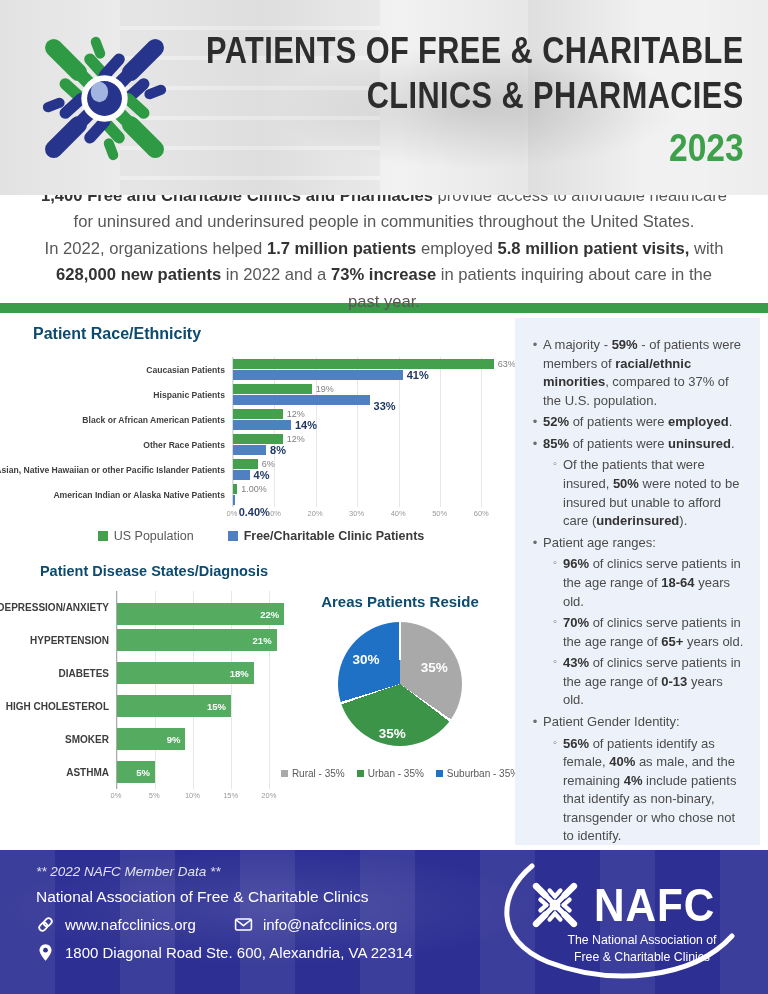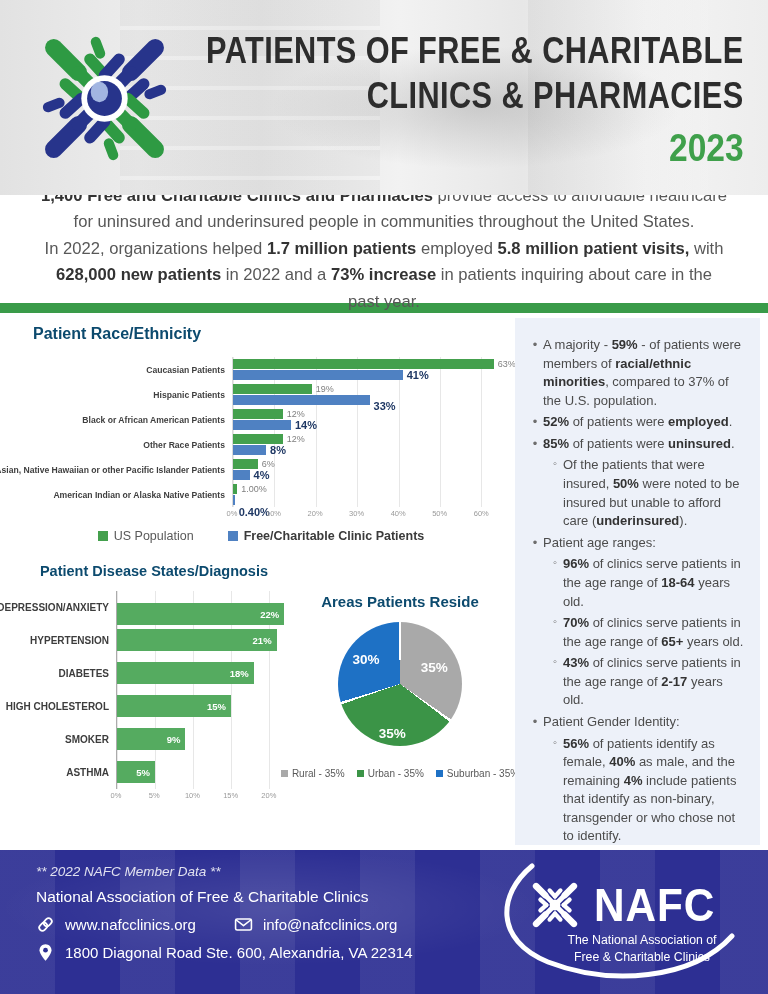--- a/index.html
+++ b/index.html
@@ -298,21 +298,21 @@
         <div class="bullet l2">
           <span class="marker">◦</span>
           <span class="btext"><span class="b">96%</span><span> of clinics serve patients in the age range of </span><span class="b">18-64</span><span> years old.</span></span>
         </div>
         <div class="bullet l2">
           <span class="marker">◦</span>
           <span class="btext"><span class="b">70%</span><span> of clinics serve patients in the age range of </span><span class="b">65+</span><span> years old.</span></span>
         </div>
         <div class="bullet l2">
           <span class="marker">◦</span>
-          <span class="btext"><span class="b">43%</span><span> of clinics serve patients in the age range of </span><span class="b">2-17</span><span> years old.</span></span>
+          <span class="btext"><span class="b">43%</span><span> of clinics serve patients in the age range of </span><span class="b">0-13</span><span> years old.</span></span>
         </div>
         <div class="bullet l1">
           <span class="marker">•</span>
           <span class="btext"><span>Patient Gender Identity:</span></span>
         </div>
         <div class="bullet l2">
           <span class="marker">◦</span>
           <span class="btext"><span class="b">56%</span><span> of patients identify as female, </span><span class="b">40%</span><span> as male, and the remaining </span><span class="b">4%</span><span> include patients that identify as non-binary, transgender or who chose not to identify.</span></span>
         </div>
       </div>

